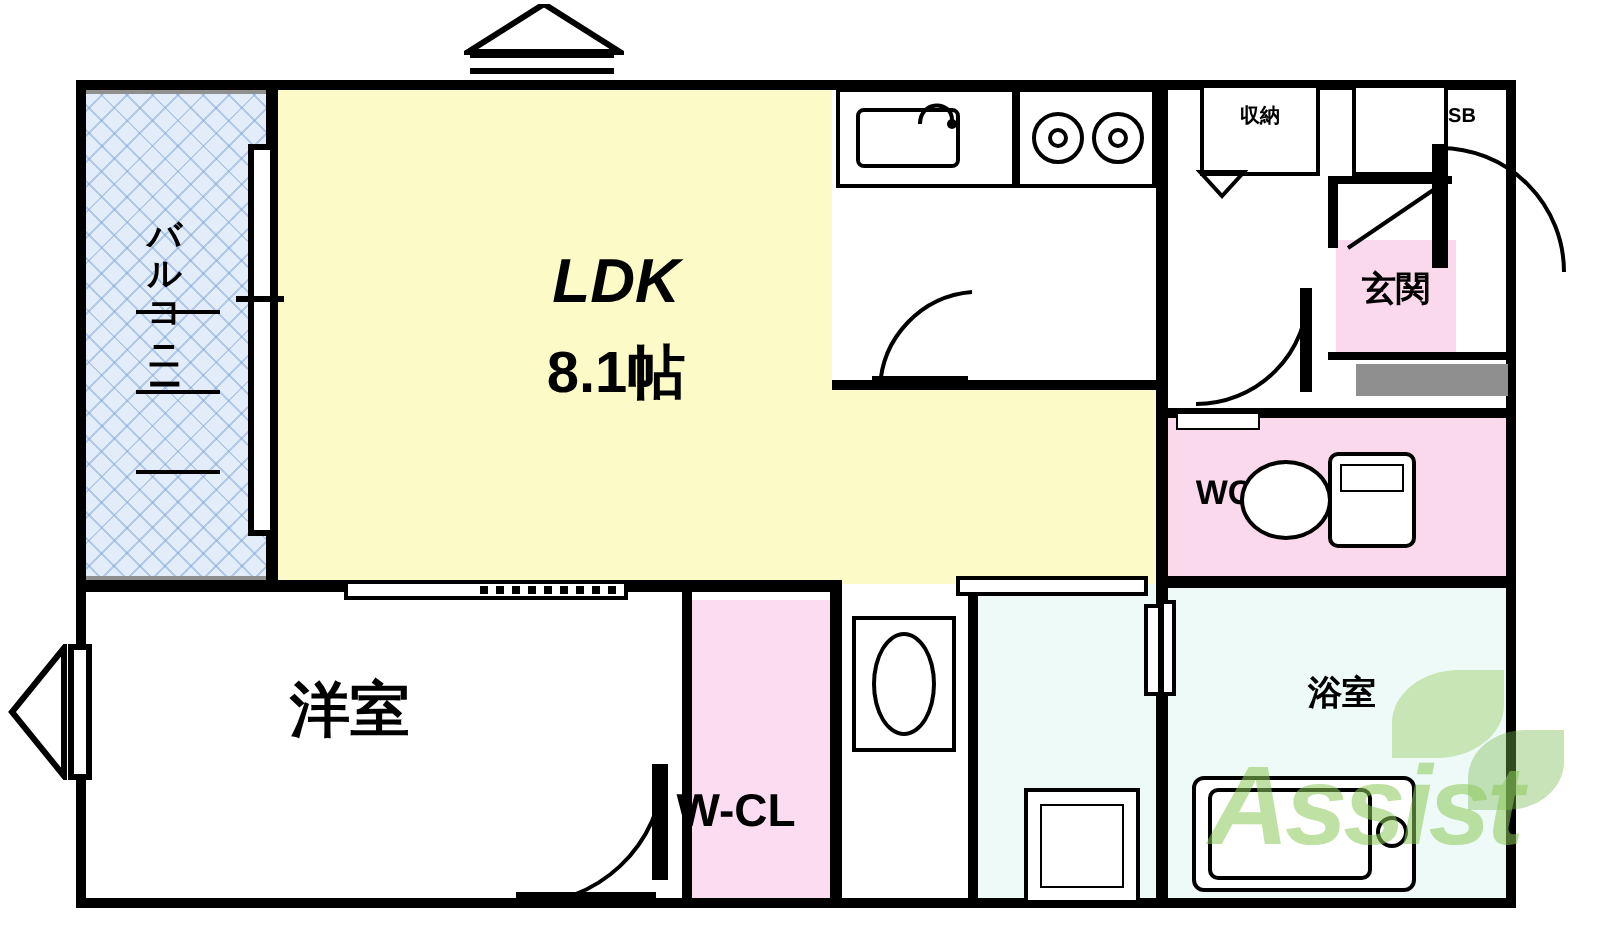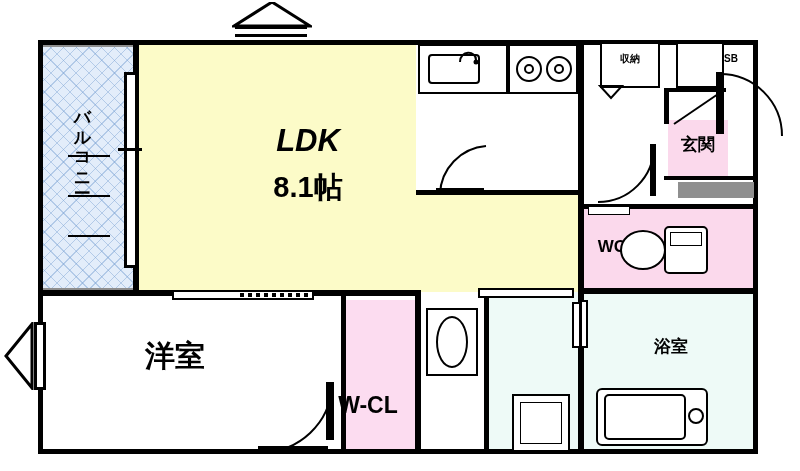--- a/index.html
+++ b/index.html
@@ -260,14 +260,19 @@
   <div class="lbl lbl-med" style="left:640px; top:338px; width:62px;">浴室</div>
 
   <div class="rnd" style="left:596px; top:388px; width:112px; height:58px; border-radius:6px;"></div>
   <div class="rnd" style="left:604px; top:394px; width:82px; height:46px; border-radius:5px;"></div>
   <div class="oval" style="left:688px; top:408px; width:16px; height:16px;"></div>
 
   <div class="boxthin" style="left:580px; top:300px; width:8px; height:48px; border-width:2px;"></div>
 
   <div class="boxthin" style="left:572px; top:302px; width:9px; height:46px; border-width:2px;"></div>
 
+  <div class="wm">
+    <div class="wm-leaf" style="left:100px; top:6px; width:56px; height:44px;"></div>
+    <div class="wm-leaf" style="left:138px; top:36px; width:48px; height:40px; background:rgba(120,185,80,.40);"></div>
+    <div class="wm-text">Assist</div>
+  </div>
 
 </div>
 
 </body></html>

